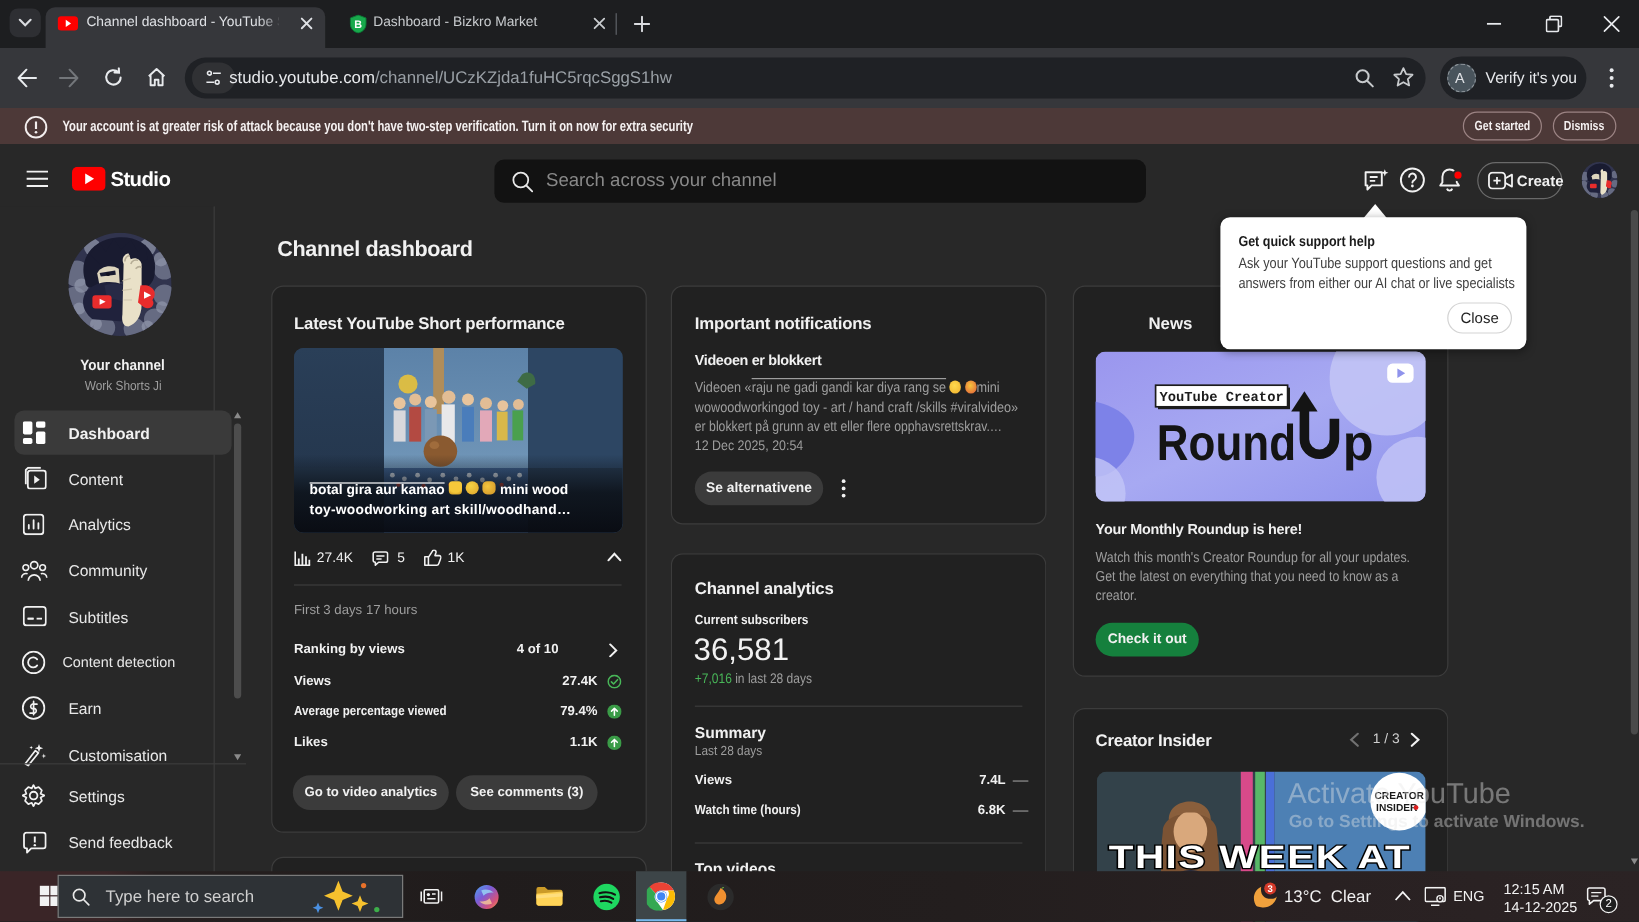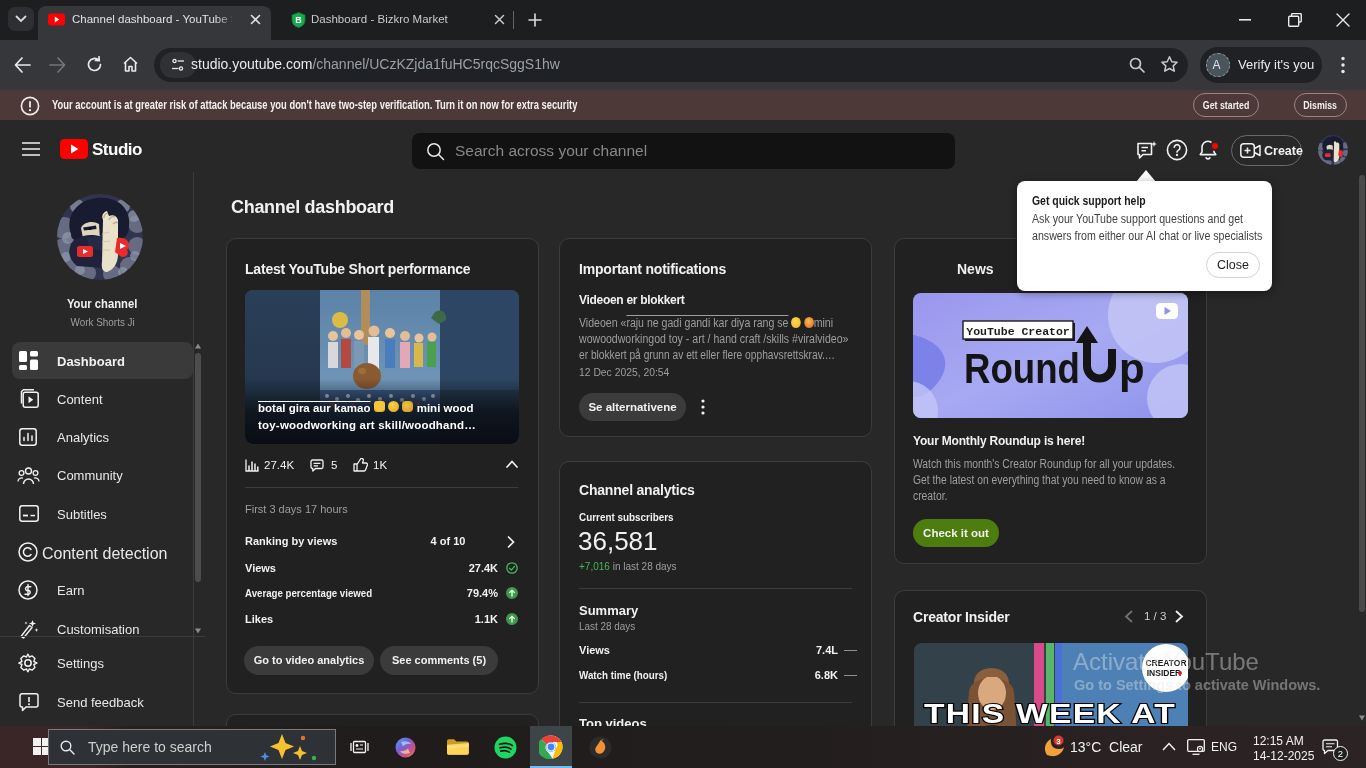--- a/index.html
+++ b/index.html
@@ -99,21 +99,21 @@
       </svg>
 </div>
 
 <div class="abs" style="left:0;top:90px;width:1366px;height:32px;background:#4d3938;">
   <svg class="abs" style="left:20px;top:6px;" width="20" height="20" viewBox="0 0 20 20">
         <circle cx="10" cy="10" r="8.6" stroke="#f3eeee" stroke-width="1.6" fill="none"></circle>
         <path d="M10 5.2 V11.4" stroke="#f3eeee" stroke-width="1.8"></path>
         <circle cx="10" cy="14.2" r="1.1" fill="#f3eeee"></circle>
       </svg>
   <div class="abs cx" style="left:52px;top:8px;font-size:12.5px;font-weight:bold;color:#f5f1f1;transform:scaleX(0.75);">Your account is at greater risk of attack because you don't have two-step verification. Turn it on now for extra security</div>
-  <div class="abs" style="left:1193px;top:3px;width:66px;height:24px;border:1px solid #9b8383;border-radius:13px;text-align:center;line-height:22px;font-size:11px;font-weight:bold;color:#f5f1f1;white-space:nowrap;"><span style="display:inline-block;transform:scaleX(0.8);">Get started</span></div>
+  <div class="abs" style="left:1219px;top:3px;width:66px;height:24px;border:1px solid #9b8383;border-radius:13px;text-align:center;line-height:22px;font-size:11px;font-weight:bold;color:#f5f1f1;white-space:nowrap;"><span style="display:inline-block;transform:scaleX(0.8);">Get started</span></div>
   <div class="abs" style="left:1294px;top:3px;width:53px;height:24px;border:1px solid #9b8383;border-radius:13px;text-align:center;line-height:22px;font-size:11px;font-weight:bold;color:#f5f1f1;white-space:nowrap;"><span style="display:inline-block;transform:scaleX(0.8);">Dismiss</span></div>
 </div>
 
 <div class="abs" style="left:0;top:120px;width:1366px;height:648px;background:#282828;overflow:hidden;">
 
   <div class="abs" style="left:0;top:0;width:1366px;height:52px;background:#282828;">
     <svg class="abs" style="left:22px;top:22px;" width="18" height="14" viewBox="0 0 18 14">
           <path d="M0 1 H18 M0 7 H18 M0 13 H18" stroke="#f1f1f1" stroke-width="1.7"></path>
         </svg>
     <svg class="abs" style="left:60px;top:19px;" width="28" height="20" viewBox="0 0 28 20">
@@ -173,21 +173,21 @@
         <path d="M14 40 C8 22 20 6 40 4 C60 2 74 14 72 32 C72 40 68 44 64 46 L56 40 L30 42 L20 46 C16 46 14 44 14 40 Z" fill="#191b30"></path>
         <path d="M24 34 C26 28 36 26 42 30 L43 46 L26 44 Z" fill="#ddd5bd"></path>
         <path d="M18 46 C28 38 46 40 52 48 C58 58 54 70 46 74 L20 72 C10 64 10 52 18 46 Z" fill="#20223c"></path>
         <path d="M46 26 C44 22 46 18 50 17 L52 22 C56 20 60 22 61 26 L61 60 C61 70 56 76 50 78 C46 78 44 74 45 68 Z" fill="#e9e1c8"></path>
         <rect x="20" y="52" width="16" height="11" rx="2.5" fill="#e82c2c"></rect>
         <path d="M60 44 C70 42 75 50 70 56 C73 60 68 65 63 62 L58 58 Z" fill="#e82c2c"></path>
       </g>
     </svg>
   </div>
 
-  <div class="abs" style="left:0;top:52px;width:194px;height:596px;background:#282828;border-right:1px solid #3c3c3c;">
+  <div class="abs" style="left:0;top:52px;width:179px;height:596px;background:#282828;border-right:1px solid #3c3c3c;">
 
     <svg class="abs" style="left:57px;top:22px;" width="86" height="86" viewBox="0 0 86 86">
       <defs>
             <clipPath id="avc">
               <circle cx="43" cy="43" r="43"></circle>
             </clipPath>
           </defs>
       <g clip-path="url(#avc)">
         <rect width="86" height="86" fill="#31344e"></rect>
         <g fill="#6d7289" opacity="0.9">
@@ -283,21 +283,21 @@
       <path d="M1 2.8 a2 2 0 0 1 2 -2 H17 a2 2 0 0 1 2 2 V12 a2 2 0 0 1 -2 2 H7 L3.5 17.5 V14 H3 a2 2 0 0 1 -2 -2 Z" stroke="#f1f1f1" stroke-width="1.5" fill="none" stroke-linejoin="round"></path>
       <path d="M10 4 V9" stroke="#f1f1f1" stroke-width="1.6"></path>
       <circle cx="10" cy="11.3" r="1" fill="#f1f1f1"></circle>
     </svg>
 
 <div class="abs" style="left:57px;top:354px;font-size:13px;font-weight:bold;color:#f1f1f1;">Dashboard</div>
 <div class="abs" style="left:57px;top:392px;font-size:13px;color:#e8e8e8;">Content</div>
 <div class="abs" style="left:57px;top:430px;font-size:13px;color:#e8e8e8;">Analytics</div>
 <div class="abs" style="left:57px;top:468px;font-size:13px;color:#e8e8e8;">Community</div>
 <div class="abs" style="left:57px;top:507px;font-size:13px;color:#e8e8e8;">Subtitles</div>
-<div class="abs" style="left:42px;top:545px;font-size:16px;color:#e8e8e8;">Content detection</div>
+<div class="abs" style="left:52px;top:545px;font-size:12px;color:#e8e8e8;">Content detection</div>
 <div class="abs" style="left:57px;top:583px;font-size:13px;color:#e8e8e8;">Earn</div>
 <div class="abs" style="left:57px;top:622px;font-size:13px;color:#e8e8e8;">Customisation</div>
 <div class="abs" style="left:57px;top:656px;font-size:13px;color:#e8e8e8;">Settings</div>
 <div class="abs" style="left:57px;top:695px;font-size:13px;color:#e8e8e8;">Send feedback</div>
 
 <svg class="abs" style="left:194px;top:342px;" width="8" height="8" viewBox="0 0 8 8">
       <path d="M4 1.5 L7 6.5 H1 Z" fill="#8a8a8a"></path>
     </svg>
 <div class="abs" style="left:194.5px;top:353px;width:6px;height:229px;background:#4d4d4d;border-radius:3px;"></div>
 <svg class="abs" style="left:194px;top:627px;" width="8" height="8" viewBox="0 0 8 8">
@@ -430,21 +430,21 @@
       <path d="M6 9 V3.4 M3.6 5.6 L6 3.2 L8.4 5.6" stroke="#fff" stroke-width="1.3" fill="none" stroke-linecap="round" stroke-linejoin="round"></path>
     </svg>
 <div class="abs" style="left:245px;top:613px;font-size:11px;font-weight:bold;color:#f1f1f1;">Likes</div>
 <div class="abs" style="left:398px;top:613px;width:100px;text-align:right;font-size:11px;font-weight:bold;color:#f1f1f1;">1.1K</div>
 <svg class="abs" style="left:506px;top:613px;" width="12" height="12" viewBox="0 0 12 12">
       <circle cx="6" cy="6" r="6" fill="#3a9b47"></circle>
       <path d="M6 9 V3.4 M3.6 5.6 L6 3.2 L8.4 5.6" stroke="#fff" stroke-width="1.3" fill="none" stroke-linecap="round" stroke-linejoin="round"></path>
     </svg>
 
 <div class="abs" style="left:244px;top:646px;width:130px;height:29px;background:#3b3b3b;border-radius:15px;text-align:center;line-height:29px;font-size:11px;font-weight:bold;color:#f1f1f1;">Go to video analytics</div>
-<div class="abs" style="left:380px;top:646px;width:118px;height:29px;background:#3b3b3b;border-radius:15px;text-align:center;line-height:29px;font-size:11px;font-weight:bold;color:#f1f1f1;">See comments (5)</div>
+<div class="abs" style="left:380px;top:646px;width:118px;height:29px;background:#3b3b3b;border-radius:15px;text-align:center;line-height:29px;font-size:11px;font-weight:bold;color:#f1f1f1;">See comments (3)</div>
 
 <div class="abs" style="left:226px;top:714px;width:313px;height:54px;background:#212121;border:1px solid #3c3c3c;border-radius:10px;"></div>
 
 <div class="abs" style="left:559px;top:238px;width:313px;height:199px;background:#212121;border:1px solid #3c3c3c;border-radius:10px;"></div>
 <div class="abs" style="left:579px;top:261px;font-size:14px;font-weight:bold;color:#f1f1f1;letter-spacing:-0.2px;">Important notifications</div>
 <div class="abs" style="left:579px;top:293px;font-size:12px;font-weight:bold;color:#f1f1f1;letter-spacing:-0.3px;">Videoen er blokkert</div>
 <div class="abs cx" style="left:579px;top:316px;font-size:12px;color:#9e9e9e;white-space:nowrap;transform:scaleX(0.88);">Videoen «<span style="text-decoration:overline;">raju ne gadi gandi kar diya rang se</span> <span style="display:inline-block;width:11px;height:11px;background:radial-gradient(circle at 45% 40%,#ffd94e,#efb02c);border-radius:50%;vertical-align:-1px;"></span> <span style="display:inline-block;width:11px;height:11px;background:radial-gradient(circle at 45% 40%,#f6c33c,#e05a3a);border-radius:50%;vertical-align:-1px;"></span>mini</div>
 <div class="abs cx" style="left:579px;top:332px;font-size:12px;color:#9e9e9e;white-space:nowrap;transform:scaleX(0.88);">wowoodworkingod toy - art / hand craft /skills #viralvideo»</div>
 <div class="abs cx" style="left:579px;top:348px;font-size:12px;color:#9e9e9e;white-space:nowrap;transform:scaleX(0.85);">er blokkert på grunn av ett eller flere opphavsrettskrav.…</div>
 <div class="abs cx" style="left:579px;top:366px;font-size:11.5px;color:#9e9e9e;transform:scaleX(0.9);">12 Dec 2025, 20:54</div>
@@ -501,21 +501,21 @@
     <text x="51" y="90" font-family="Liberation Sans" font-size="42" font-weight="bold" fill="#141414" textLength="116" lengthAdjust="spacingAndGlyphs">Round</text>
     <path d="M174 48 V73 a12.5 12.5 0 0 0 25 0 V56" stroke="#141414" stroke-width="8" fill="none"></path>
     <path d="M163 50 L185 50 L174 33 Z" fill="#141414"></path>
     <text x="206" y="90" font-family="Liberation Sans" font-size="42" font-weight="bold" fill="#141414">p</text>
   </g>
 </svg>
 <div class="abs" style="left:913px;top:434px;font-size:12px;font-weight:bold;color:#f1f1f1;letter-spacing:-0.2px;">Your Monthly Roundup is here!</div>
 <div class="abs cx" style="left:913px;top:457px;font-size:12px;color:#9e9e9e;white-space:nowrap;transform:scaleX(0.86);">Watch this month's Creator Roundup for all your updates.</div>
 <div class="abs cx" style="left:913px;top:473px;font-size:12px;color:#9e9e9e;white-space:nowrap;transform:scaleX(0.86);">Get the latest on everything that you need to know as a</div>
 <div class="abs cx" style="left:913px;top:489px;font-size:12px;color:#9e9e9e;white-space:nowrap;transform:scaleX(0.86);">creator.</div>
-<div class="abs" style="left:913px;top:519px;width:86px;height:28px;background:#4d7c0f;border-radius:14px;text-align:center;line-height:28px;font-size:11.5px;font-weight:bold;color:#f1f1f1;">Check it out</div>
+<div class="abs" style="left:913px;top:519px;width:86px;height:28px;background:#15803d;border-radius:14px;text-align:center;line-height:28px;font-size:11.5px;font-weight:bold;color:#f1f1f1;">Check it out</div>
 
 <div class="abs" style="left:894px;top:590px;width:313px;height:178px;background:#212121;border:1px solid #3c3c3c;border-radius:10px 10px 0 0;border-bottom:none;"></div>
 <div class="abs" style="left:913px;top:609px;font-size:14px;font-weight:bold;color:#f1f1f1;letter-spacing:-0.2px;">Creator Insider</div>
 <svg class="abs" style="left:1124px;top:610px;" width="9" height="13" viewBox="0 0 9 13">
       <path d="M7.5 1.5 L2 6.5 L7.5 11.5" stroke="#717171" stroke-width="1.8" fill="none" stroke-linecap="round"></path>
     </svg>
 <div class="abs" style="left:1144px;top:610px;font-size:11.5px;color:#cfcfcf;">1 / 3</div>
 <svg class="abs" style="left:1175px;top:610px;" width="9" height="13" viewBox="0 0 9 13">
       <path d="M1.5 1.5 L7 6.5 L1.5 11.5" stroke="#f1f1f1" stroke-width="1.8" fill="none" stroke-linecap="round"></path>
     </svg>

